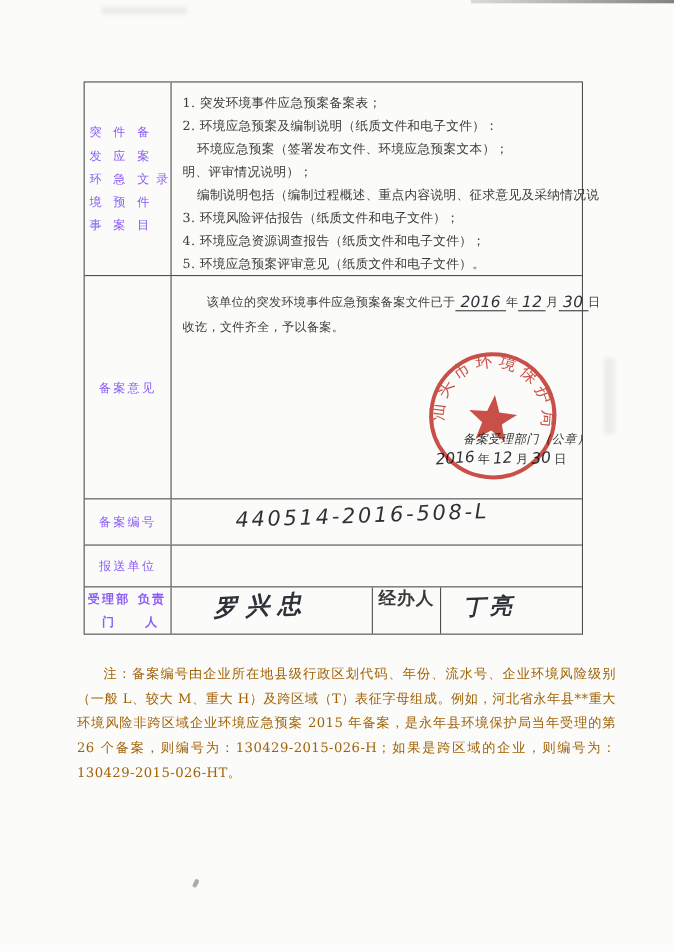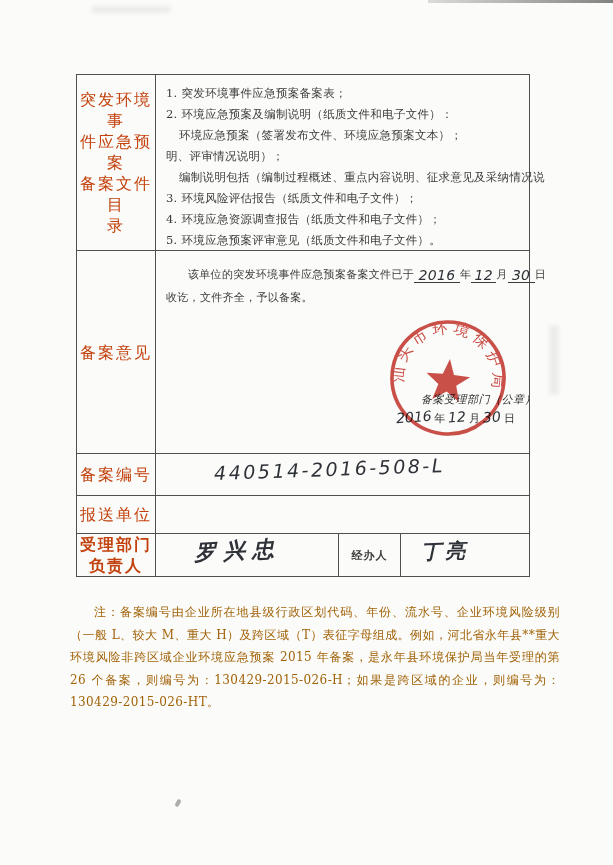--- a/index.html
+++ b/index.html
@@ -21,22 +21,22 @@
   .doc-table{position:absolute;left:76px;top:74px;width:454px;height:503px;
     border:1px solid #4f4f4f;box-sizing:border-box;display:flex;flex-direction:column;}
   .t-row{display:flex;border-bottom:1px solid #4f4f4f;box-sizing:border-box;}
   .t-row:last-child{border-bottom:none;font-weight:bold;}
   .r-catalog{height:176px;}
   .r-opinion{height:204px;}
   .r-number{height:42px;}
   .r-unit{height:38px;gap:48px;}
   .r-accept{flex:1;}
   .label-cell{width:79px;border-right:1px solid #4f4f4f;box-sizing:border-box;flex-shrink:0;
-    display:flex;flex-direction:column;align-items:center;justify-content:center;
-    font-size:16px;line-height:21px;letter-spacing:2px;color:#c2410c;text-align:center;}
+    display:flex;flex-direction:row;align-items:center;justify-content:center;
+    font-size:11px;line-height:21px;letter-spacing:2px;color:#8b5cf6;text-align:center;}
   .content-cell{flex:1;position:relative;box-sizing:border-box;}
 
   
   .catalog-list{padding:8px 6px 0 10px;font-size:11.5px;line-height:21px;color:#3b3b3b;}
   .catalog-line{white-space:nowrap;letter-spacing:.3px;}
   .catalog-line.indent-1{padding-left:13px;}
 
   
   .opinion-line1{display:flex;align-items:flex-end;padding:16px 5px 0 10px;
     font-size:11px;white-space:nowrap;letter-spacing:.3px;}
@@ -60,21 +60,21 @@
 
   
   .hand-number{position:absolute;left:58px;top:4px;font-size:19px;letter-spacing:2.5px;
     transform:rotate(-2deg);}
   .hand-unit{position:absolute;left:22px;top:7px;font-size:15px;letter-spacing:2px;
     transform:rotate(-1deg);}
 
   
   .sig-cell{width:183px;border-right:1px solid #4f4f4f;box-sizing:border-box;position:relative;}
   .handler-label-cell{width:62px;border-right:1px solid #4f4f4f;box-sizing:border-box;
-    display:flex;align-items:center;justify-content:center;font-size:11px;letter-spacing:1px;}
+    display:flex;align-items:flex-start;justify-content:center;font-size:16px;letter-spacing:1px;}
   .sig-cell-2{flex:1;position:relative;}
   .sig-director{position:absolute;left:38px;top:2px;font-size:22px;letter-spacing:7px;
     transform:rotate(-3deg);}
   .sig-handler{position:absolute;left:20px;top:4px;font-size:20px;letter-spacing:4px;
     transform:rotate(-2deg);}
 
   
   .footnote{position:absolute;left:70px;top:601px;width:490px;font-size:12px;
     line-height:22.5px;text-align:justify;text-indent:2em;color:#a16207;letter-spacing:.4px;}
 </style>

